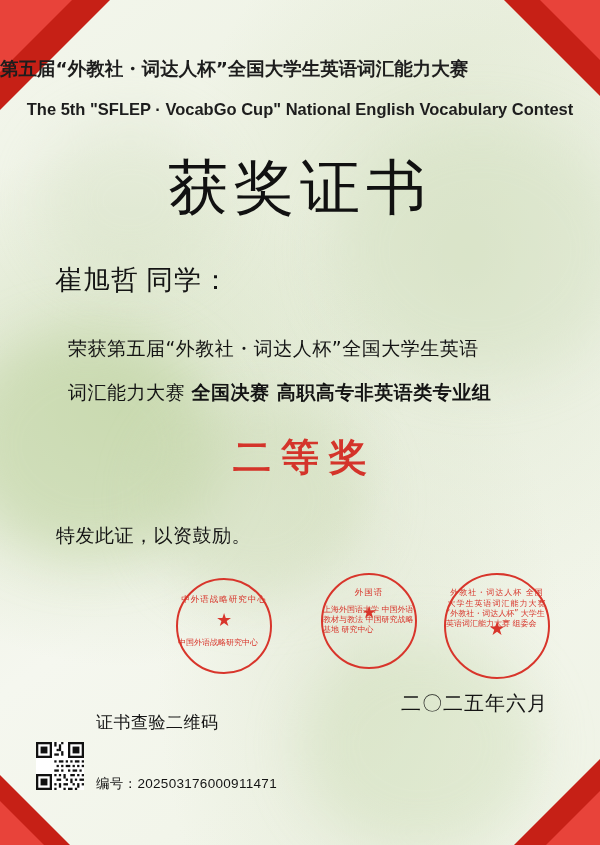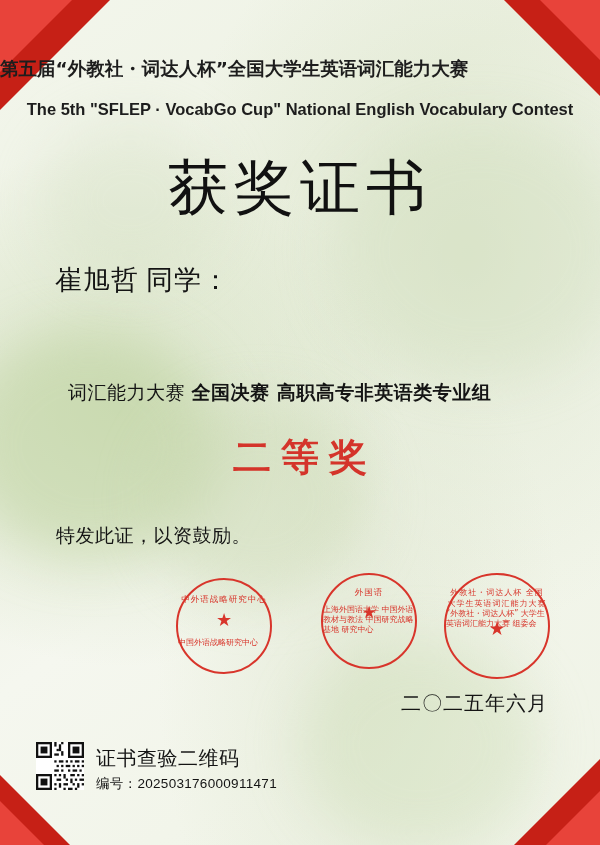--- a/index.html
+++ b/index.html
@@ -247,22 +247,22 @@
     top: 690px;
     right: 52px;
     font-size: 20px;
     color: #141414;
     letter-spacing: 1px;
   }
 
   .qr-label {
     position: absolute;
     left: 96px;
-    top: 745px;
-    font-size: 20px;
+    top: 711px;
+    font-size: 17px;
     color: #141414;
     letter-spacing: 0.5px;
   }
   .serial {
     position: absolute;
     left: 96px;
     top: 775px;
     font-size: 13.5px;
     color: #141414;
     letter-spacing: 0.3px;
@@ -301,20 +301,21 @@
     <div class="title-cn">第五届“外教社・词达人杯”全国大学生英语词汇能力大赛</div>
 
     <div class="title-en">The 5th "SFLEP · VocabGo Cup" National English Vocabulary Contest</div>
 
     <div class="main-title">获奖证书</div>
 
     <div class="recipient">
       <span class="name">崔旭哲</span><span class="suffix">同学：</span>
     </div>
 
+    <div class="body-line l1">荣获第五届“外教社・词达人杯”全国大学生英语</div>
 
     <div class="body-line l2">
       <span>词汇能力大赛</span>
       <span class="strong">全国决赛 高职高专非英语类专业组</span>
     </div>
 
     <div class="award">二等奖</div>
 
     <div class="closing">特发此证，以资鼓励。</div>
 

